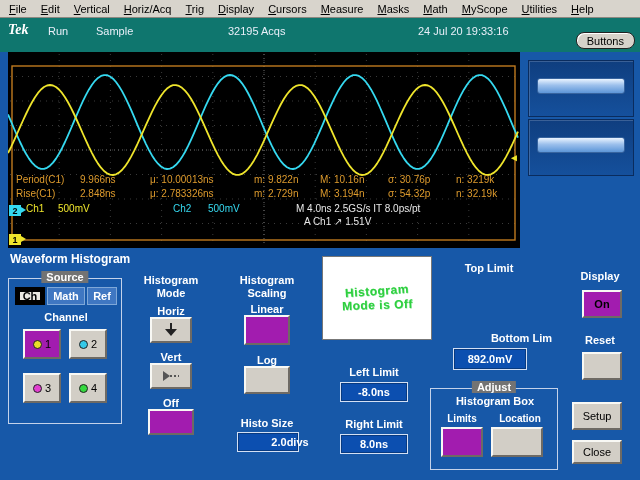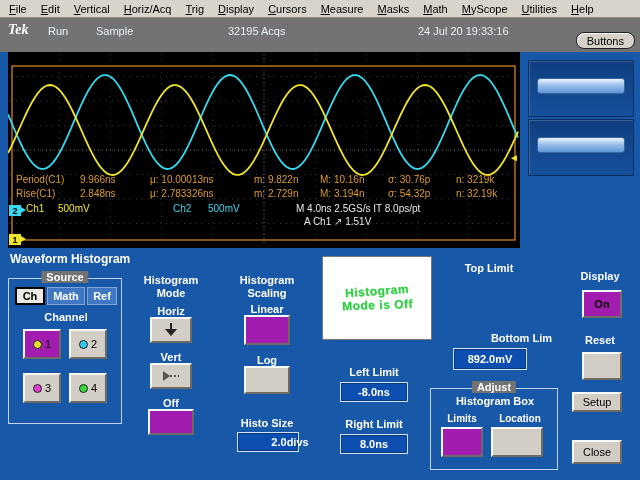--- a/index.html
+++ b/index.html
@@ -6,21 +6,21 @@
   body { font-family:"Liberation Sans", sans-serif; background:#000; }
   .screen { position:relative; width:640px; height:480px; background:#1758a8; overflow:hidden; }
 
   
   .menubar { position:absolute; left:0; top:0; width:640px; height:18px; background:#d8d4cc;
              border-bottom:1px solid #8c8880; display:flex; align-items:center; padding-left:2px; }
   .menu-item { padding:0 7px; font-size:11px; color:#000; white-space:nowrap; cursor:default; }
   .menu-item::first-letter { text-decoration:underline; }
 
   
-  .statusbar { position:absolute; left:0; top:18px; width:640px; height:34px; background:#737373; }
+  .statusbar { position:absolute; left:0; top:18px; width:640px; height:34px; background:#0f766e; }
   .tek-logo { position:absolute; left:8px; top:4px; color:#fff; font-family:"Liberation Serif",serif;
               font-style:italic; font-weight:bold; font-size:14px; }
   .st { position:absolute; top:7px; color:#e9eff9; font-size:11px; white-space:nowrap; }
   .st-run { left:48px; } .st-sample { left:96px; } .st-acqs { left:228px; } .st-date { left:418px; }
   .buttons-btn { position:absolute; right:5px; top:14px; height:17px; padding:0 10px; background:#d6d2ca;
                  border:1px solid #222; border-radius:8px; font-size:11px; color:#000; display:flex;
                  align-items:center; box-shadow:inset 1px 1px 0 #fff; cursor:pointer; }
 
   
   .scope { position:absolute; left:8px; top:52px; width:512px; height:196px; background:#000; }
@@ -58,21 +58,21 @@
             padding:0 5px; font-size:11px; font-weight:bold; color:#fff; white-space:nowrap; }
   .btn { position:absolute; background:#d2cec6; border-top:2px solid #f8f8f4; border-left:2px solid #f8f8f4;
          border-right:2px solid #6e6a64; border-bottom:2px solid #6e6a64; display:flex; align-items:center;
          justify-content:center; font-size:11px; color:#000; cursor:pointer; }
   .btn.sel { background:#a21caf; }
   .val { position:absolute; background:#0c4fb0; border:1px solid #d4e0f4; box-shadow:inset 0 0 0 1px #083a80;
          color:#fff; font-weight:bold; font-size:11px; display:flex; align-items:center; justify-content:center;
          cursor:pointer; white-space:nowrap; }
   .tab { position:absolute; top:8px; height:18px; display:flex; align-items:center; justify-content:center;
          font-size:11px; font-weight:bold; color:#fff; background:#3f77c2; border:1px solid #7fa8d8; cursor:pointer; }
-  .tab.sel { background:#ece9e2; color:#000; border:2px solid #000000; }
+  .tab.sel { background:#ece9e2; color:#000; border:5px solid #000000; }
   .dot { display:inline-block; width:9px; height:9px; border-radius:50%; border:1px solid #222; margin-right:3px; }
   .msgbox { position:absolute; left:322px; top:8px; width:110px; height:84px; background:#fff;
             border:1px solid #777; display:flex; flex-direction:column; align-items:center; justify-content:center; }
   .msg-line { color:#2fcf3f; font-weight:bold; font-size:12px; letter-spacing:.5px;
               text-shadow:.5px .5px 0 #8fe89f; transform:rotate(-4deg); }
   .msg-line2 { transform:rotate(-2deg); }
 
   
   .src-group { left:8px; top:30px; width:114px; height:146px; }
   .tab-ch { left:6px; width:30px; } .tab-math { left:38px; width:38px; } .tab-ref { left:78px; width:30px; }
@@ -102,21 +102,21 @@
   .adj-group { left:430px; top:140px; width:128px; height:82px; }
   .adj-sub { left:0; width:128px; top:6px; }
   .limits-lbl { left:6px; width:50px; top:24px; } .location-lbl { left:58px; width:62px; top:24px; }
   .limits-btn { left:10px; top:38px; width:42px; height:30px; }
   .location-btn { left:60px; top:38px; width:52px; height:30px; }
 
   .display-lbl { left:564px; width:72px; top:22px; }
   .on-btn { left:582px; top:42px; width:40px; height:28px; font-weight:bold; }
   .reset-lbl { left:564px; width:72px; top:86px; }
   .reset-btn { left:582px; top:104px; width:40px; height:28px; }
-  .setup-btn { left:572px; top:144px; width:50px; height:20px; }
+  .setup-btn { left:572px; top:154px; width:50px; height:28px; }
   .close-btn { left:572px; top:192px; width:50px; height:24px; }
 </style>
 </head>
 <body>
 
 <div class="screen">
 
   <div class="menubar">
     <span class="menu-item">File</span>
     <span class="menu-item">Edit</span>

